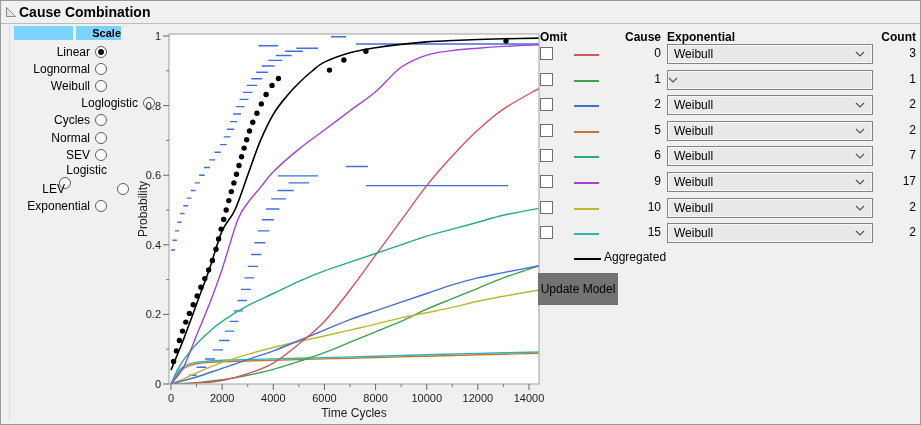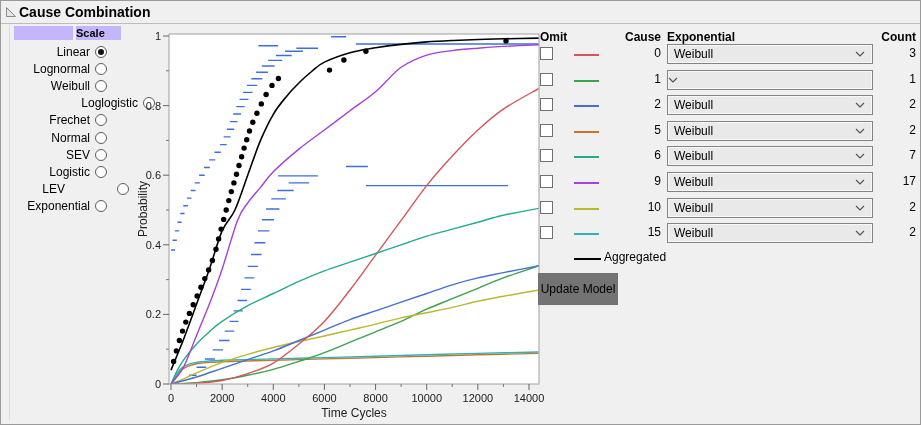--- a/index.html
+++ b/index.html
@@ -9,22 +9,22 @@
     background:#f0f0f0;border:1px solid #9a9a9a;overflow:hidden;
     font-family:"Liberation Sans",sans-serif;font-size:12px;color:#000;
   }
   .titlebar{position:absolute;left:0;top:0;width:100%;height:22px;}
   .titlebar .sep{position:absolute;left:0;top:22px;width:100%;height:1px;background:#bcbcbc;}
   .disclosure{position:absolute;left:4px;top:5px;width:12px;height:12px;cursor:pointer;}
   .title-text{position:absolute;left:18px;top:3px;font-size:14px;font-weight:bold;white-space:nowrap;}
   .spine{position:absolute;left:8px;top:23px;width:1px;height:396px;background:#dcdcdc;}
 
   
-  .hdr-cell{position:absolute;height:14px;background:#c4b5fd;font-weight:bold;font-size:11px;
-    text-align:left;line-height:14px;}
+  .hdr-cell{position:absolute;height:14px;background:#7dd3fc;font-weight:bold;font-size:11px;
+    text-align:right;line-height:14px;}
   .scale-row{position:absolute;left:0;width:128px;height:17px;display:flex;align-items:center;}
   .scale-label{display:block;width:94px;text-align:right;padding-right:5px;white-space:nowrap;}
   .radio{position:relative;width:12px;height:12px;border:1px solid #5c5c5c;border-radius:50%;
     background:#fff;flex:0 0 auto;cursor:pointer;}
   .radio.selected::after{content:"";position:absolute;left:2px;top:2px;width:6px;height:6px;
     border-radius:50%;background:#111;}
 
   
   .col-hdr{position:absolute;top:29px;font-weight:bold;white-space:nowrap;}
   .t-row{position:absolute;left:0;width:920px;height:22px;}
@@ -71,32 +71,32 @@
       </div>
       <div class="scale-row" style="top: 76.4px;">
         <span class="scale-label">Weibull</span>
         <span class="radio"></span>
       </div>
       <div class="scale-row" style="top: 93.6px; margin-left: 48px;">
         <span class="scale-label">Loglogistic</span>
         <span class="radio"></span>
       </div>
       <div class="scale-row" style="top: 110.8px;">
-        <span class="scale-label">Frechet</span>
+        <span class="scale-label">Cycles</span>
         <span class="radio"></span>
       </div>
       <div class="scale-row" style="top: 128px;">
         <span class="scale-label">Normal</span>
         <span class="radio"></span>
       </div>
       <div class="scale-row" style="top: 145.2px;">
         <span class="scale-label">SEV</span>
         <span class="radio"></span>
       </div>
-      <div class="scale-row" style="top: 162.4px;">
+      <div class="scale-row" style="top: 162.4px; flex-direction: column;">
         <span class="scale-label">Logistic</span>
         <span class="radio"></span>
       </div>
       <div class="scale-row" style="top: 179.6px; gap: 47px;">
         <span class="scale-label">LEV</span>
         <span class="radio"></span>
       </div>
       <div class="scale-row" style="top: 196.8px;">
         <span class="scale-label">Exponential</span>
         <span class="radio"></span>

